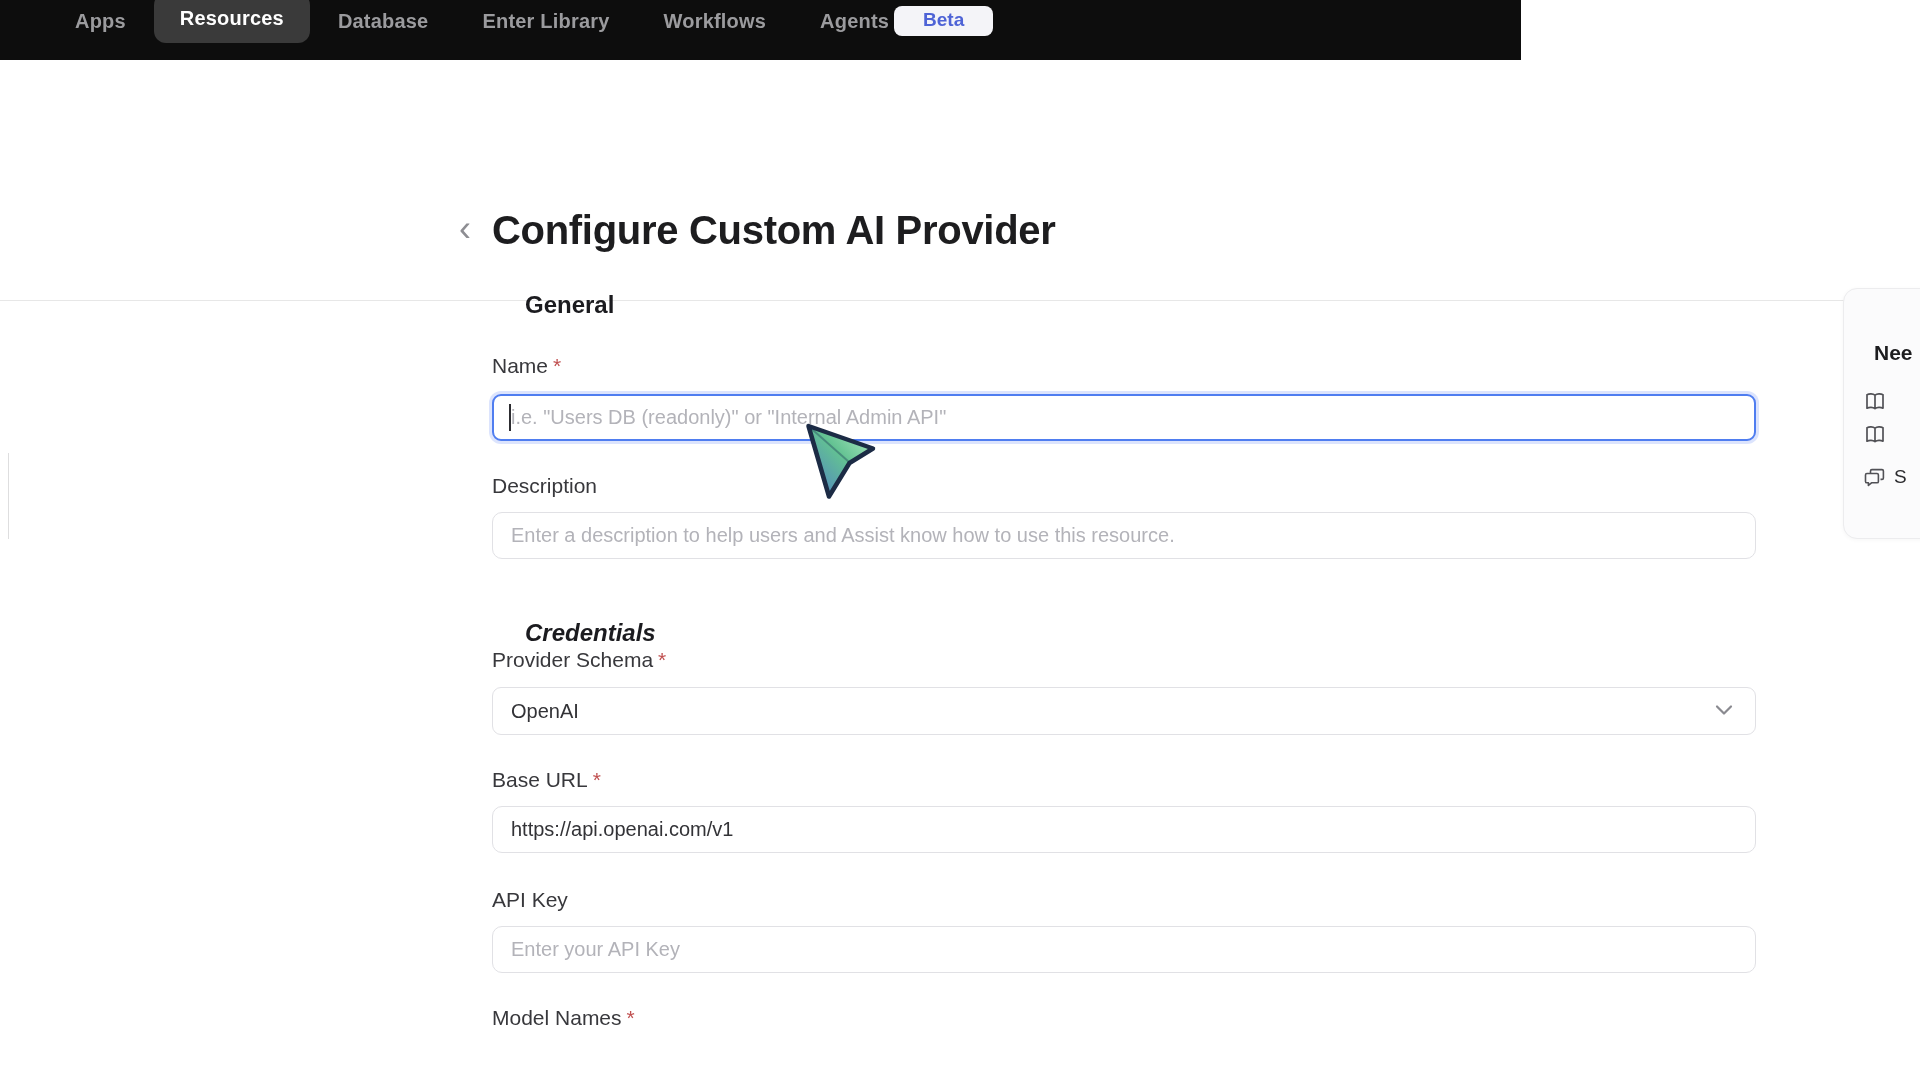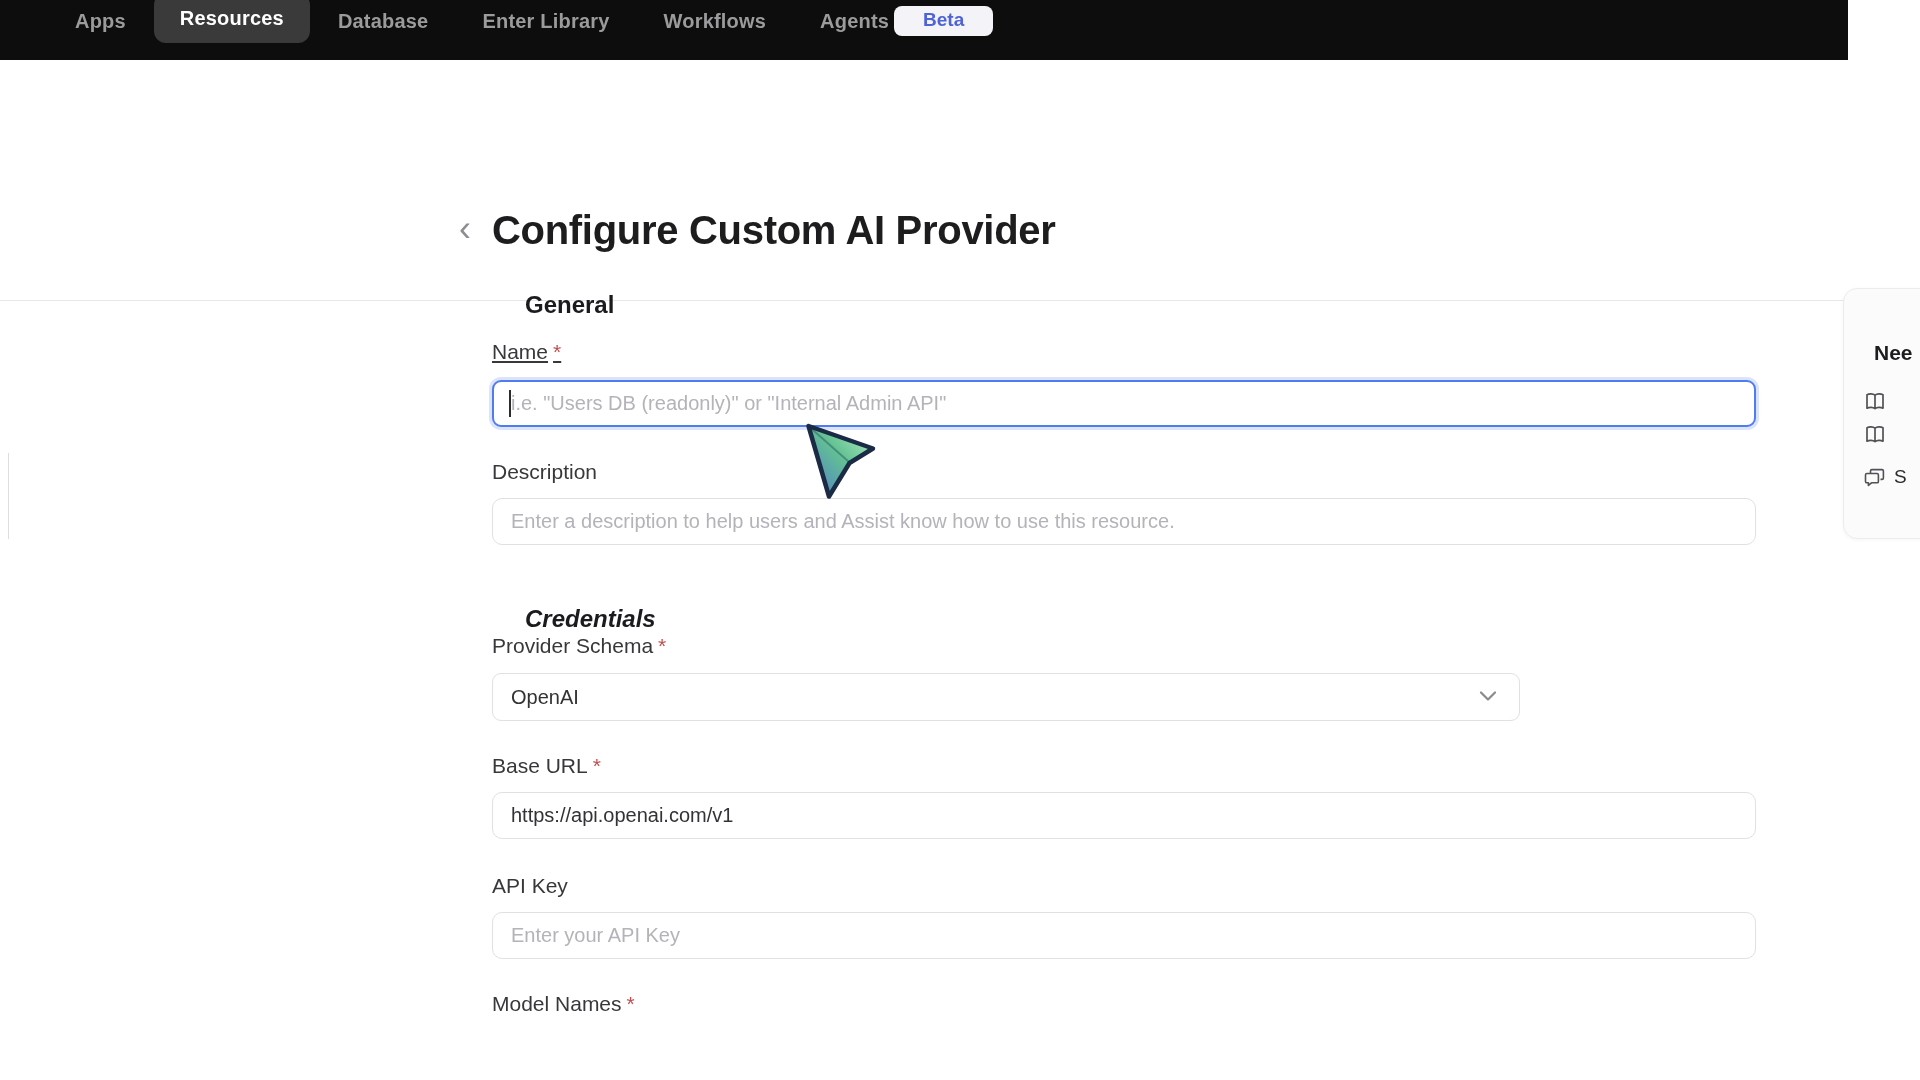--- a/index.html
+++ b/index.html
@@ -1,21 +1,21 @@
 <!DOCTYPE html>
 <html><head>
 <meta charset="utf-8">
 <style>
   * { margin:0; padding:0; box-sizing:border-box; }
   html,body { width:1920px; height:1080px; overflow:hidden; background:#ffffff;
               font-family:"Liberation Sans", sans-serif; }
   .stage { position:relative; width:1920px; height:1080px; background:#ffffff; }
 
   
-  .topnav { position:absolute; left:0; top:0; width:1848px; height:60px;
+  .topnav { position:absolute; left:0; top:0; width:1521px; height:60px;
             background:#0d0d0d; display:flex; align-items:center;
             padding:0 0 18px 75px; gap:54px; }
   .nav-item { color:#9b9b9e; font-size:20px; font-weight:700; letter-spacing:0.2px;
               white-space:nowrap; cursor:pointer; }
   .nav-item.active-pill { color:#ffffff; background:#3a3a3a; border-radius:12px;
               height:50px; display:flex; align-items:center; padding:0 26px;
               margin:0 -26px; position:relative; top:-3px; }
   .agents-group { display:flex; align-items:center; gap:5px; }
   .beta-badge { background:#f4f4f8; color:#4e63d6; font-size:19px; font-weight:700;
               border-radius:8px; padding:3px 29px 5px; line-height:22px; }
@@ -31,40 +31,40 @@
   .header-divider { position:absolute; left:0; top:240px; width:1920px; height:1px;
               background:#e7e7e7; }
 
   
   .form-col { position:absolute; left:492px; top:240px; width:1264px; }
   .section-heading { font-size:24px; line-height:29px; font-weight:700; color:#1b1b1f;margin-left:33px; }
   .h-general { margin-top:50px; }
   .h-credentials { margin-top:59px;font-style:italic; }
   .field-label { font-size:21px; line-height:26px; color:#38383c; }
   .req { color:#c05050; margin-left:5px; }
-  .lbl-name { margin-top:20px;text-decoration:underline; }
+  .lbl-name { margin-top:34px; }
   .lbl-desc { margin-top:32px; }
   .lbl-ps   { }
   .lbl-base { margin-top:32px; }
   .lbl-api  { margin-top:34px; }
   .lbl-model{ margin-top:32px; }
 
   .text-input { width:1264px; height:47px; border:1px solid #e1e1e5; border-radius:9px;
               background:#ffffff; font-family:"Liberation Sans", sans-serif;
               font-size:20px; color:#333337; padding:0 18px; outline:none; display:block; }
   .text-input::placeholder { color:#b3b3b9; opacity:1; }
   .mt-input-sm { margin-top:13px;border-radius:10px; }
   .mt-select { margin-top:14px; }
 
   .name-wrap { position:relative; width:1264px; margin-top:15px; }
   .input-focused { border:2px solid #4f7df0; box-shadow:0 0 0 3px rgba(95,130,245,0.22);
               padding:0 17px; }
   .caret { position:absolute; left:17px; top:10px; width:2px; height:27px; background:#2c2c30; }
 
-  .select-box { width:1028px; height:48px; border:1px solid #e1e1e5; border-radius:9px;
+  .select-box { width:1264px; height:48px; border:1px solid #e1e1e5; border-radius:9px;
               background:#ffffff; display:flex; align-items:center; padding:0 18px;
               font-size:20px; color:#333337; cursor:pointer; position:relative; }
   .select-chevron { position:absolute; right:22px; top:16px; }
 
   
   .help-card { position:absolute; left:1843px; top:288px; width:260px; height:251px;
               background:#fbfbfc; border:1px solid #ececee; border-radius:14px;
               box-shadow:0 1px 4px rgba(0,0,0,0.04); overflow:hidden; }
   .help-heading { margin:52px 0 0 30px; font-size:21px; font-weight:700; color:#1d1d1f;
               white-space:nowrap; }

